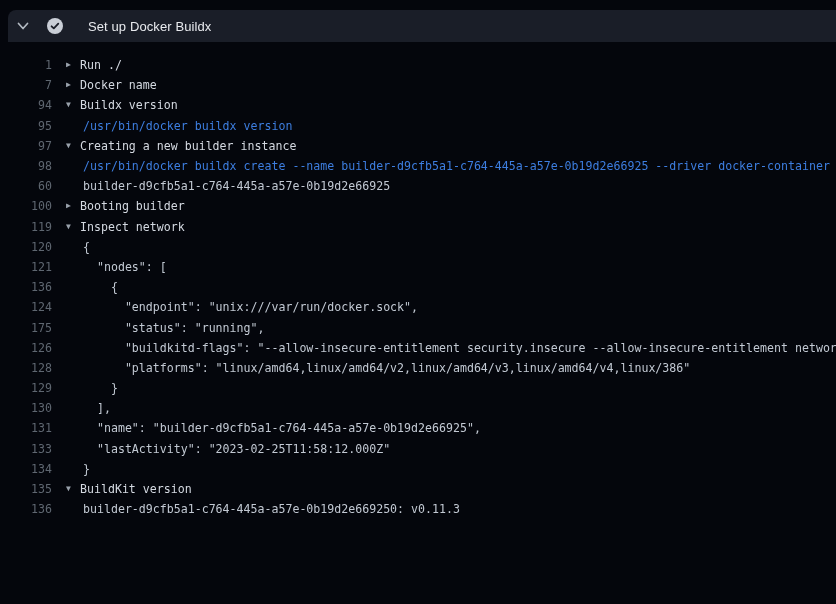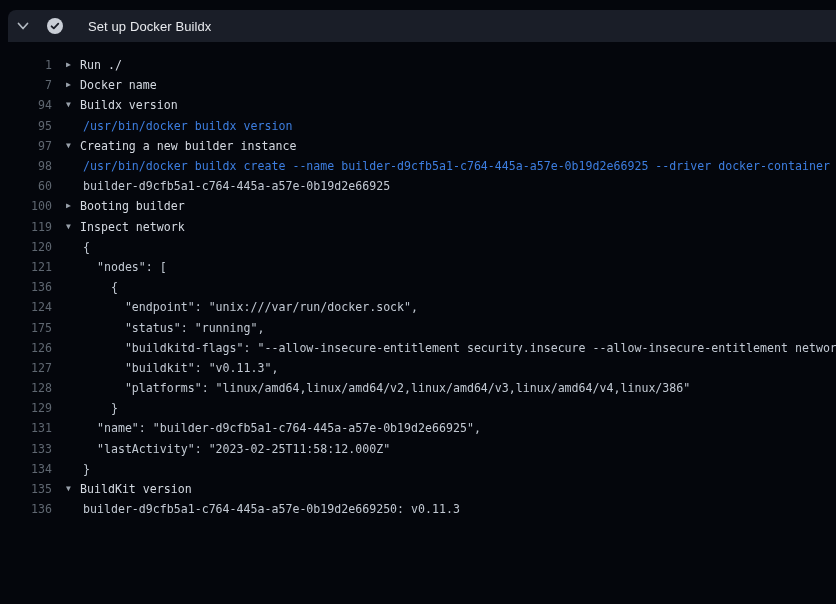--- a/index.html
+++ b/index.html
@@ -171,33 +171,33 @@
       <span class="num">175</span>
       <span class="arrow"></span>
       <span class="txt">      "status": "running",</span>
     </div>
     <div class="row plain child">
       <span class="num">126</span>
       <span class="arrow"></span>
       <span class="txt">      "buildkitd-flags": "--allow-insecure-entitlement security.insecure --allow-insecure-entitlement network.host",</span>
     </div>
     <div class="row plain child">
-      <span class="num">127</span>
-      <span class="arrow"></span>
-      <span class="txt">      "buildkit": "v0.11.3",</span>
-    </div>
-    <div class="row plain child">
       <span class="num">128</span>
       <span class="arrow"></span>
       <span class="txt">      "platforms": "linux/amd64,linux/amd64/v2,linux/amd64/v3,linux/amd64/v4,linux/386"</span>
     </div>
     <div class="row plain child">
       <span class="num">129</span>
       <span class="arrow"></span>
       <span class="txt">    }</span>
+    </div>
+    <div class="row plain child">
+      <span class="num">130</span>
+      <span class="arrow"></span>
+      <span class="txt">  ],</span>
     </div>
     <div class="row plain child">
       <span class="num">131</span>
       <span class="arrow"></span>
       <span class="txt">  "name": "builder-d9cfb5a1-c764-445a-a57e-0b19d2e66925",</span>
     </div>
     <div class="row plain child">
       <span class="num">133</span>
       <span class="arrow"></span>
       <span class="txt">  "lastActivity": "2023-02-25T11:58:12.000Z"</span>

